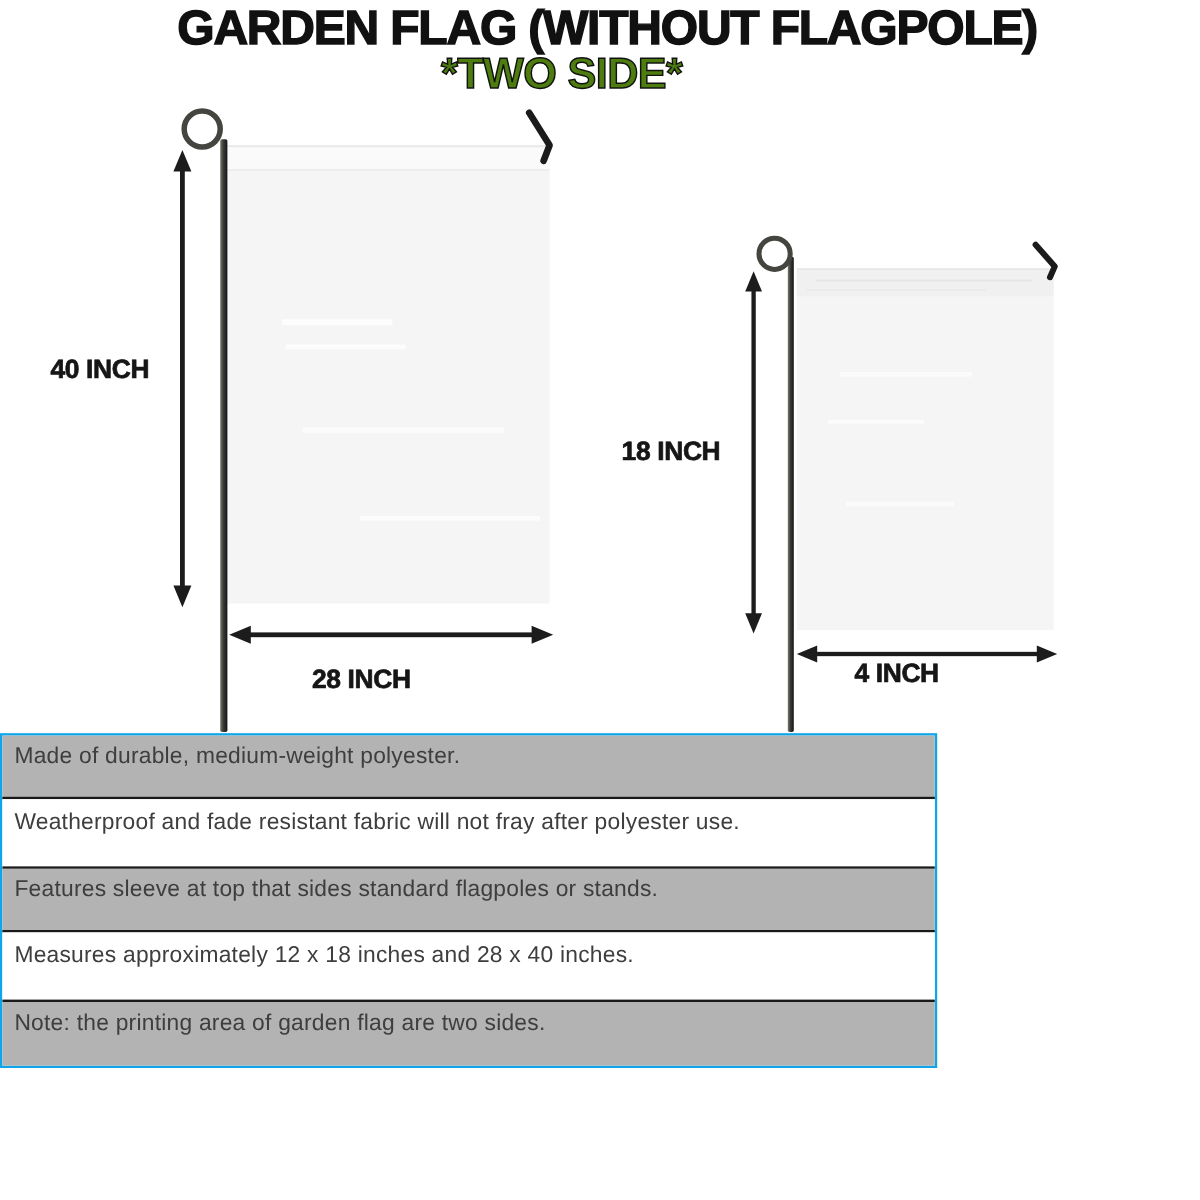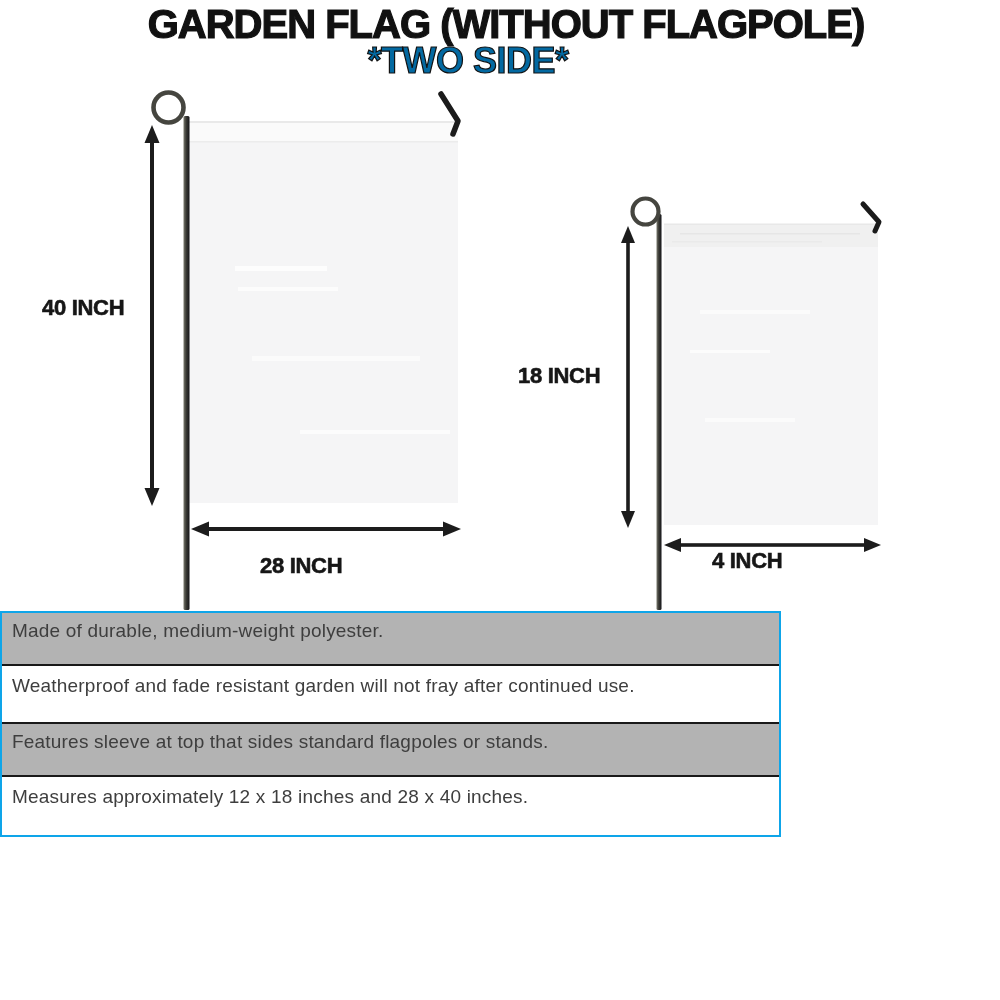--- a/index.html
+++ b/index.html
@@ -14,21 +14,21 @@
   
   .title-line1{
     position:absolute;top:4px;left:0;width:1012px;
     text-align:center;font-size:40px;line-height:40px;font-weight:bold;
     letter-spacing:-1px;color:#111111;-webkit-text-stroke:1.2px #111111;
     white-space:nowrap;
   }
   .title-line2{
     position:absolute;top:44px;left:0;width:936px;
     text-align:center;font-size:36px;line-height:34px;font-weight:bold;
-    letter-spacing:-0.5px;color:#0369a1;-webkit-text-stroke:1.2px #111111;
+    letter-spacing:-0.5px;color:#4d7c0f;-webkit-text-stroke:1.2px #111111;
     white-space:nowrap;
   }
 
   
   .diagram{position:absolute;top:0;left:0;width:1000px;height:611px;}
   .diagram svg{position:absolute;top:0;left:0;}
   .dim-label{
     position:absolute;width:120px;height:26px;line-height:26px;
     text-align:left;font-size:22px;font-weight:bold;letter-spacing:-0.3px;
     color:#161616;-webkit-text-stroke:0.6px #161616;white-space:nowrap;
@@ -135,23 +135,26 @@
     <div class="dim-label lbl-28">28 INCH</div>
     <div class="dim-label lbl-18">18 INCH</div>
     <div class="dim-label lbl-12">4 INCH</div>
   </div>
 
   <div class="feature-table">
     <div class="feature-row">
       <span>Made of durable, medium-weight polyester.</span>
     </div>
     <div class="feature-row">
-      <span>Weatherproof and fade resistant garden will not fray after continued use.</span>
+      <span>Weatherproof and fade resistant fabric will not fray after polyester use.</span>
     </div>
     <div class="feature-row">
       <span>Features sleeve at top that sides standard flagpoles or stands.</span>
     </div>
     <div class="feature-row">
       <span>Measures approximately 12 x 18 inches and 28 x 40 inches.</span>
     </div>
+    <div class="feature-row">
+      <span>Note: the printing area of garden flag are two sides.</span>
+    </div>
   </div>
 
 </div>
 
 </body></html>

